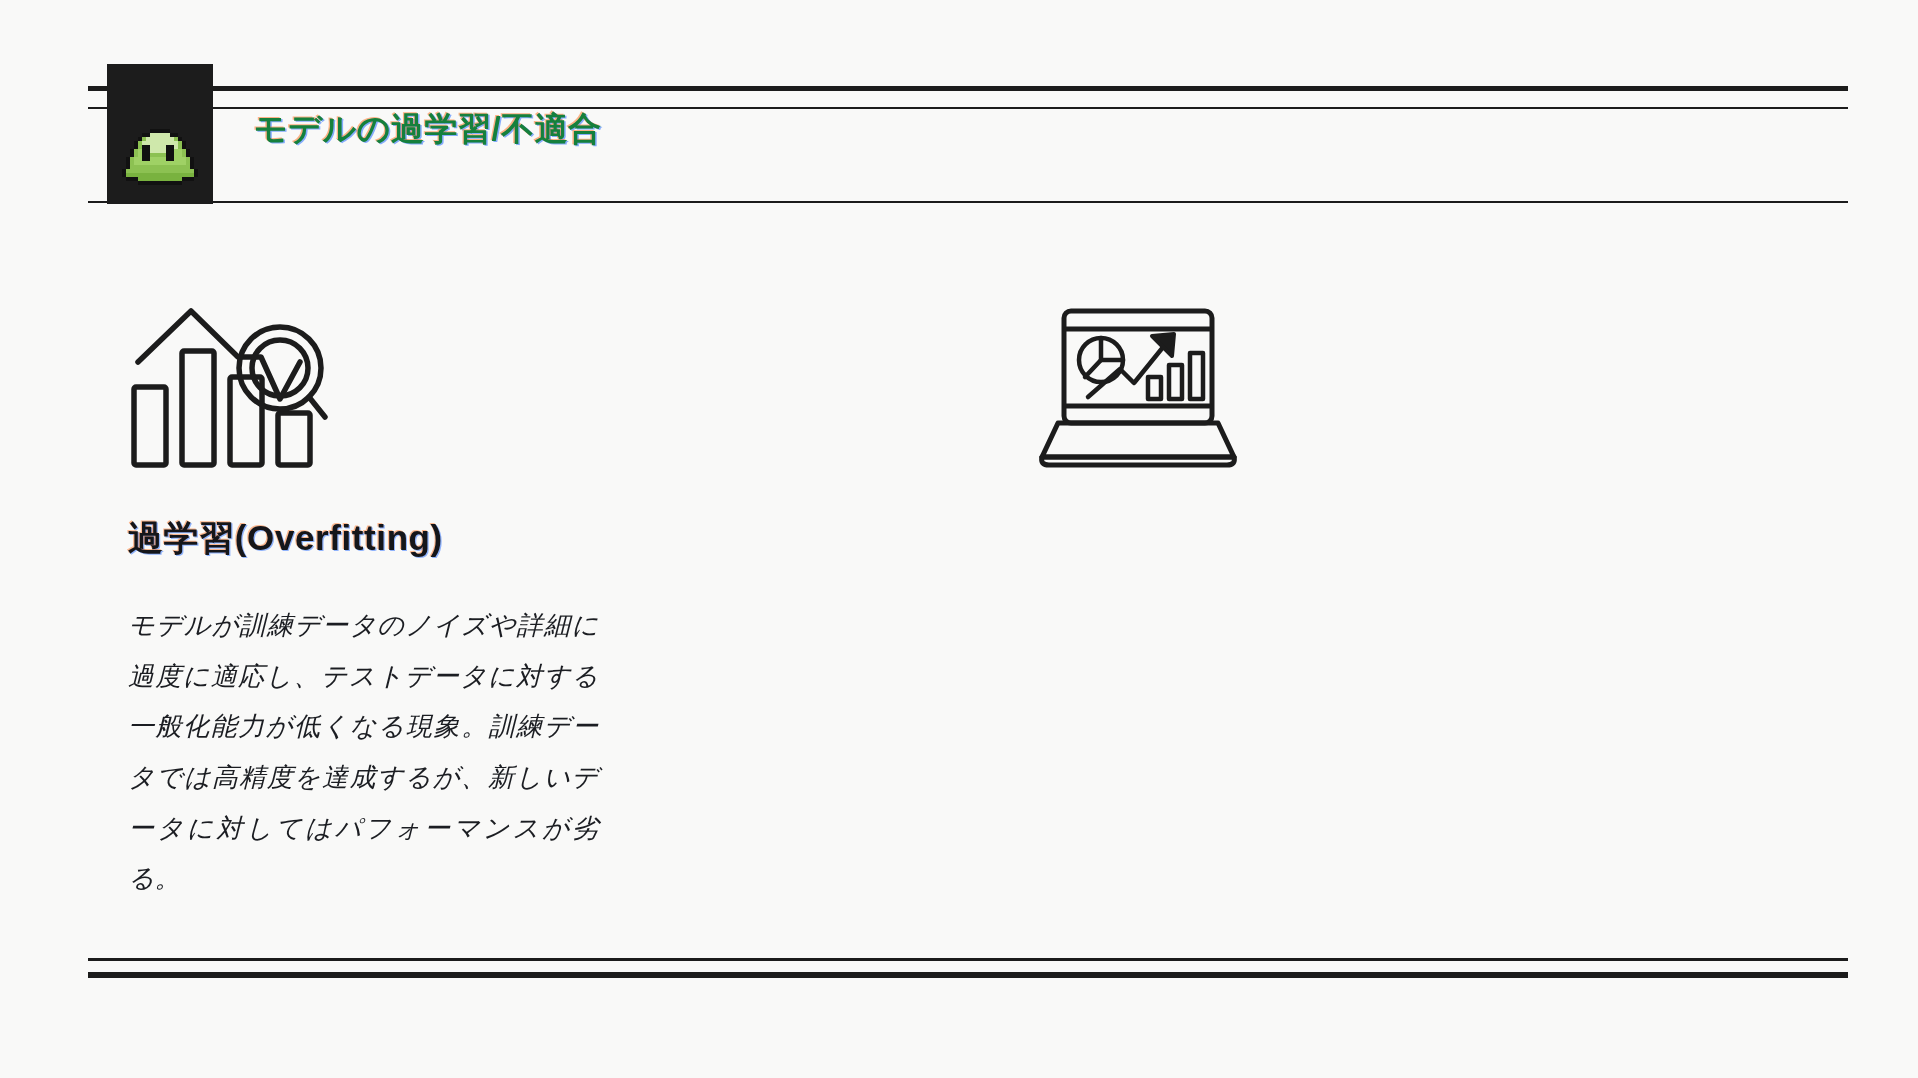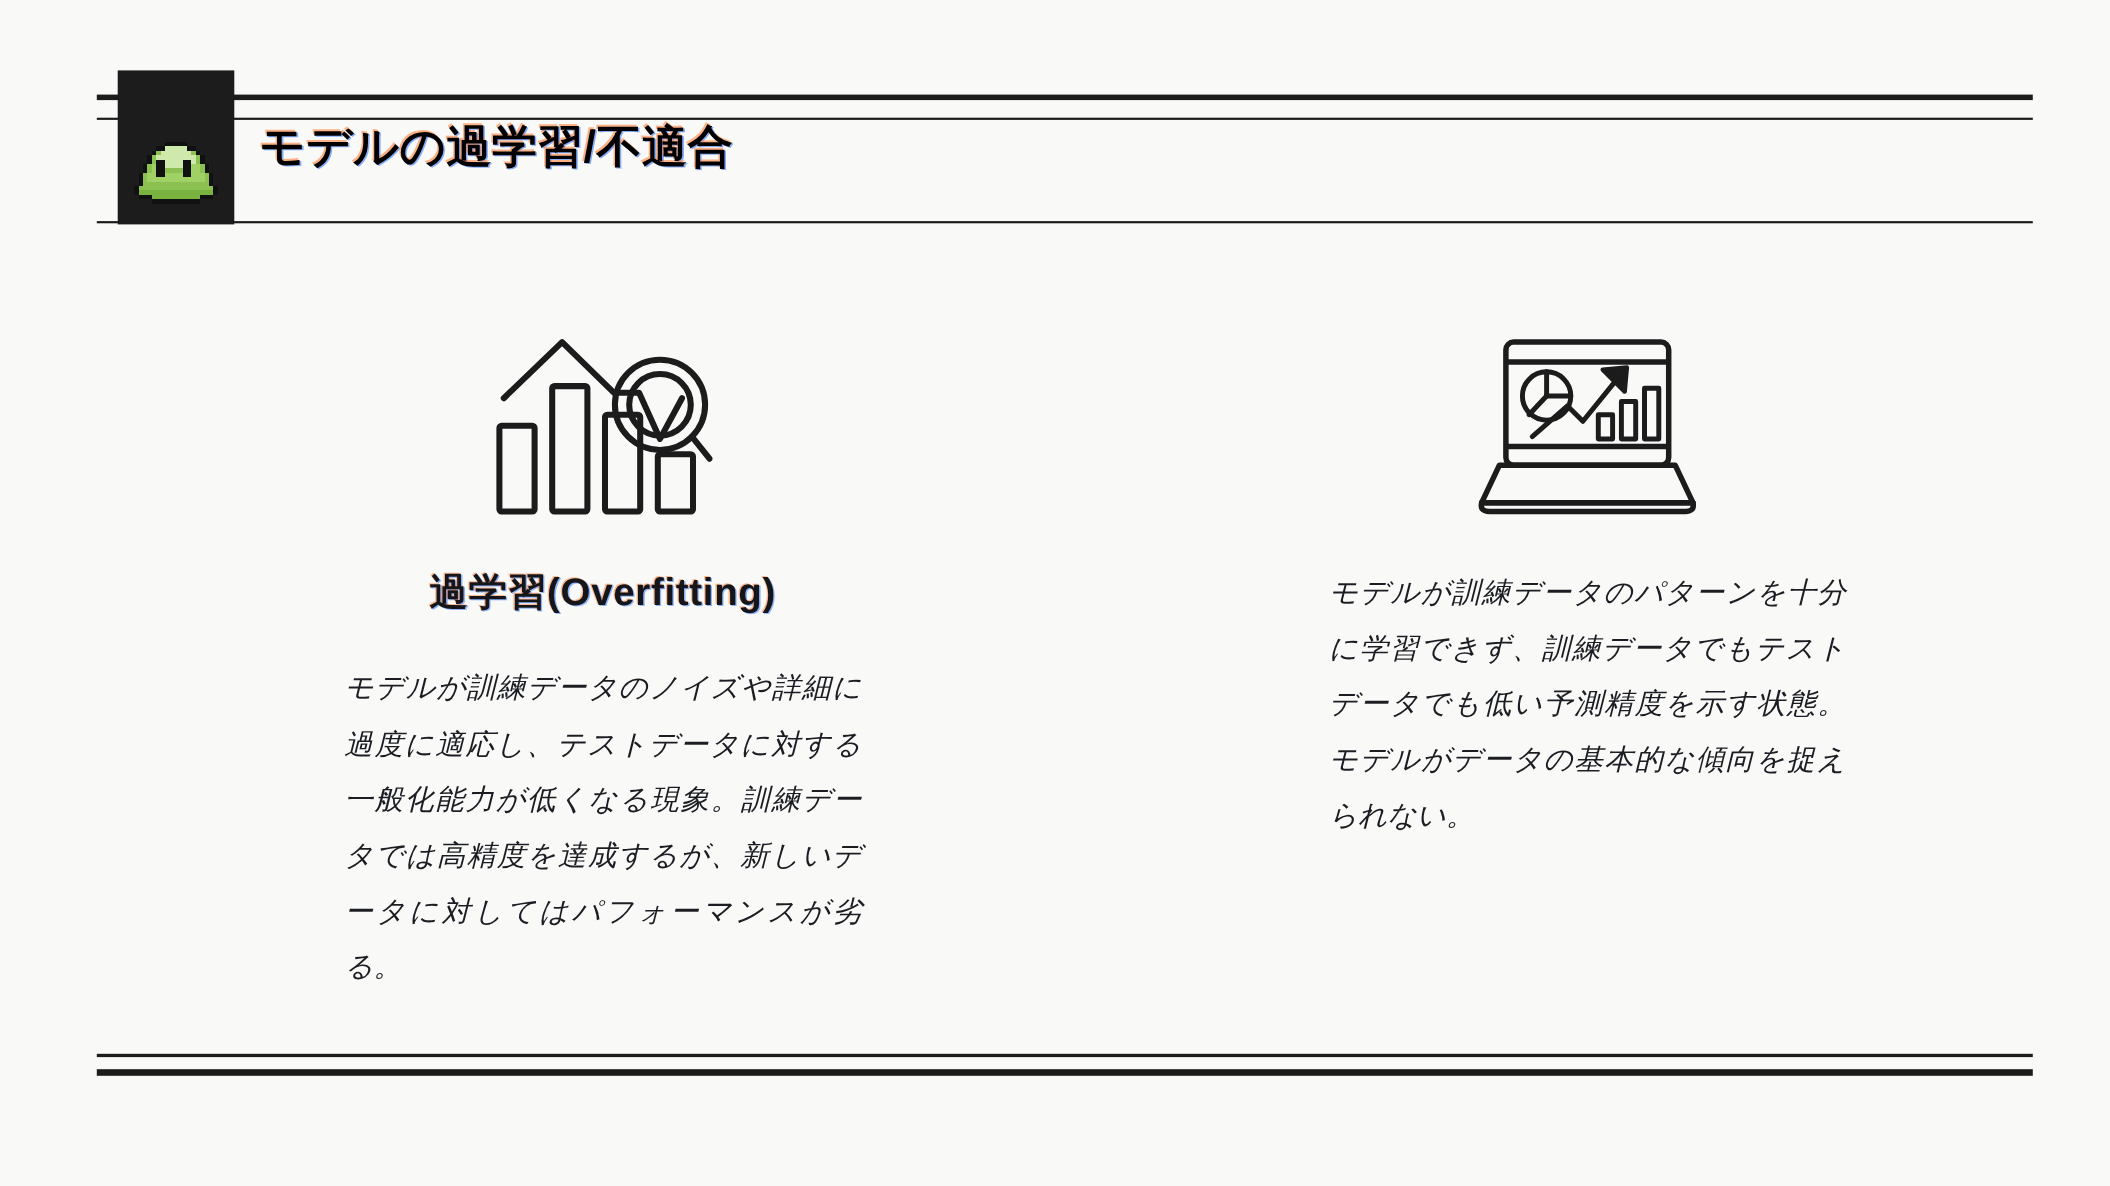--- a/index.html
+++ b/index.html
@@ -70,46 +70,45 @@
   }
   .slime {
     width: 76px;
     height: 62px;
     display: block;
     image-rendering: pixelated;
   }
 
   .header-title {
     position: absolute;
-    left: 236px;
+    left: 254px;
     top: 108px;
-    font-size: 41px;
+    font-size: 33px;
     font-weight: bold;
-    color: #000000;
+    color: #15803d;
     letter-spacing: 0.5px;
     line-height: 1.25;
     text-shadow: -1.4px -1.4px 0 rgba(255,120,40,0.55), 1.4px 1.4px 0 rgba(40,110,255,0.55);
     white-space: nowrap;
   }
 
   
   .columns {
     position: absolute;
     left: 88px;
     top: 300px;
     width: 1760px;
     display: flex;
     gap: 0;
   }
   .col {
     width: 50%;
     box-sizing: border-box;
     display: flex;
     flex-direction: column;
-    align-items: center;
   }
   .col-left  { padding-left: 40px; }
   .col-right { padding-left: 70px; }
 
   .card-icon {
     width: 200px;
     height: 175px;
     display: flex;
     align-items: center;
     justify-content: center;
@@ -269,20 +268,19 @@
           <line x1="63" y1="55" x2="47" y2="72" stroke-width="4.5"></line>
 
           <polyline points="50,92 82,64 96,78 130,36" stroke-width="4.5"></polyline>
           <polygon points="114,31 136,29 134,51" fill="#1c1c1c" stroke-width="4"></polygon>
 
           <rect x="110" y="72" width="13" height="22" stroke-width="4.5"></rect>
           <rect x="131" y="60" width="13" height="34" stroke-width="4.5"></rect>
           <rect x="152" y="48" width="13" height="46" stroke-width="4.5"></rect>
         </svg>
       </div>
-      <div class="card-body">モデルが訓練データのパターンを十分に学習できず、訓練データでもテストデータでも低い予測精度を示す状態。モデルがデータの基本的な傾向を捉えられない。</div>
     </div>
   </div>
 
   <div class="rule-thin-bottom"></div>
   <div class="rule-thick-bottom"></div>
 
 </div>
 
 </body></html>

